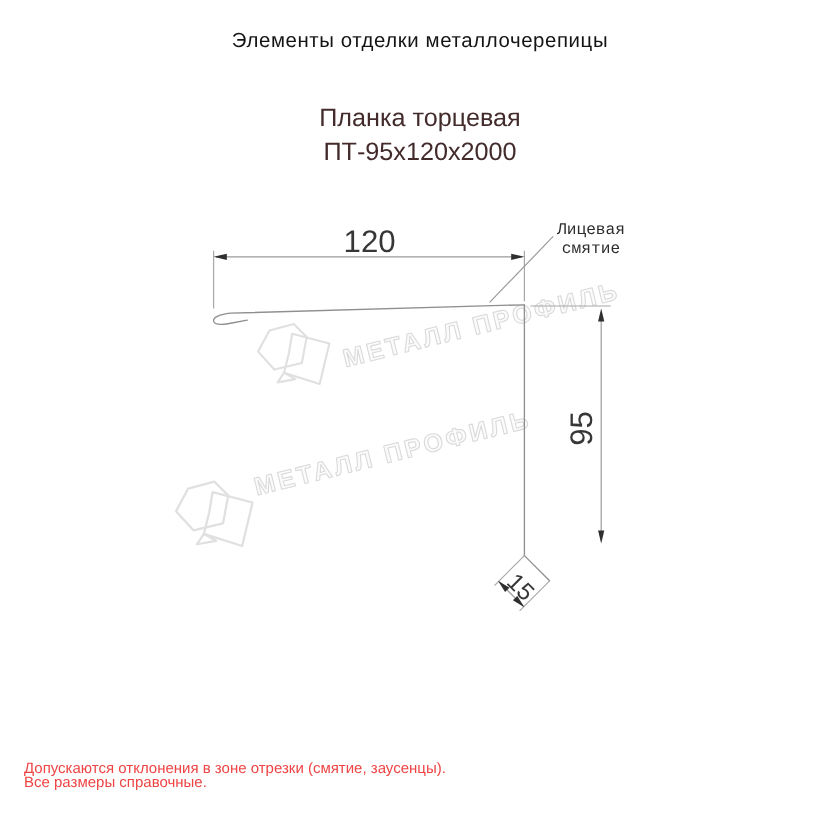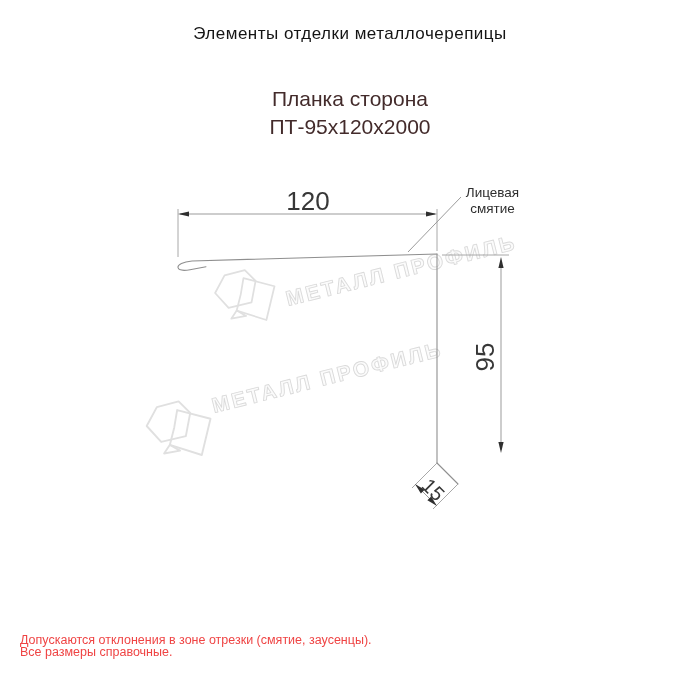--- a/index.html
+++ b/index.html
@@ -9,21 +9,21 @@
   #stage{width:700px;height:700px;position:relative;}
   .title{left:0;right:0;top:24px;text-align:center;font-size:17px;letter-spacing:0.5px;color:#141414;}
   .subtitle{left:0;right:0;text-align:center;font-size:21px;color:#432b2b;}
   .sub1{top:87px;}
   .sub2{top:115px;}
   .dim-label{color:#373737;font-size:26px;white-space:nowrap;}
   .dim-120{left:308px;top:186px;transform:translateX(-50%);}
   .dim-95{left:485px;top:357px;transform:translate(-50%,-50%) rotate(-90deg);}
   .dim-15{left:433px;top:490px;transform:translate(-50%,-50%) rotate(45deg);font-size:20px;}
   .face-label{left:455px;top:185px;width:75px;text-align:center;
-              font-size:13.5px;line-height:1.18;color:#2e2e2e;}
+              font-size:13.5px;line-height:1.18;color:#2e2e2e;font-family:Liberation Mono, monospace;}
   .footer-note{left:20px;font-size:12.5px;color:#ef4444;}
   .note1{top:645px;}
   .note2{top:633px;}
   svg{position:absolute;left:0;top:0;}
   .wm-text{font-size:21px;font-weight:bold;letter-spacing:2.5px;
            fill:#fbfbfb;stroke:#dadada;stroke-width:0.9px;}
 </style>
 </head>
 <body>
 
@@ -78,21 +78,21 @@
       <path d="M458,484 L433,509" stroke="#a8a8a8" stroke-width="1" fill="none"></path>
       <path d="M416,485 L436,505" stroke="#9b9b9b" stroke-width="1" fill="none"></path>
       <path d="M415,484 L424.6,489.7 L420.9,493.4 Z" fill="#2f2f2f"></path>
       <path d="M437,506 L427.4,500.3 L431.1,496.6 Z" fill="#2f2f2f"></path>
     </g>
 
     <path d="M461,197 L408,252" stroke="#9b9b9b" stroke-width="1" fill="none"></path>
   </svg>
 
   <div class="abs title">Элементы отделки металлочерепицы</div>
-  <div class="abs subtitle sub1">Планка сторона</div>
+  <div class="abs subtitle sub1">Планка торцевая</div>
   <div class="abs subtitle sub2">ПТ-95х120х2000</div>
 
   <div class="abs dim-label dim-120">120</div>
   <div class="abs dim-label dim-95">95</div>
   <div class="abs dim-label dim-15">15</div>
 
   <div class="abs face-label">
     <span>Лицевая</span><br>
     <span>смятие</span>
   </div>

